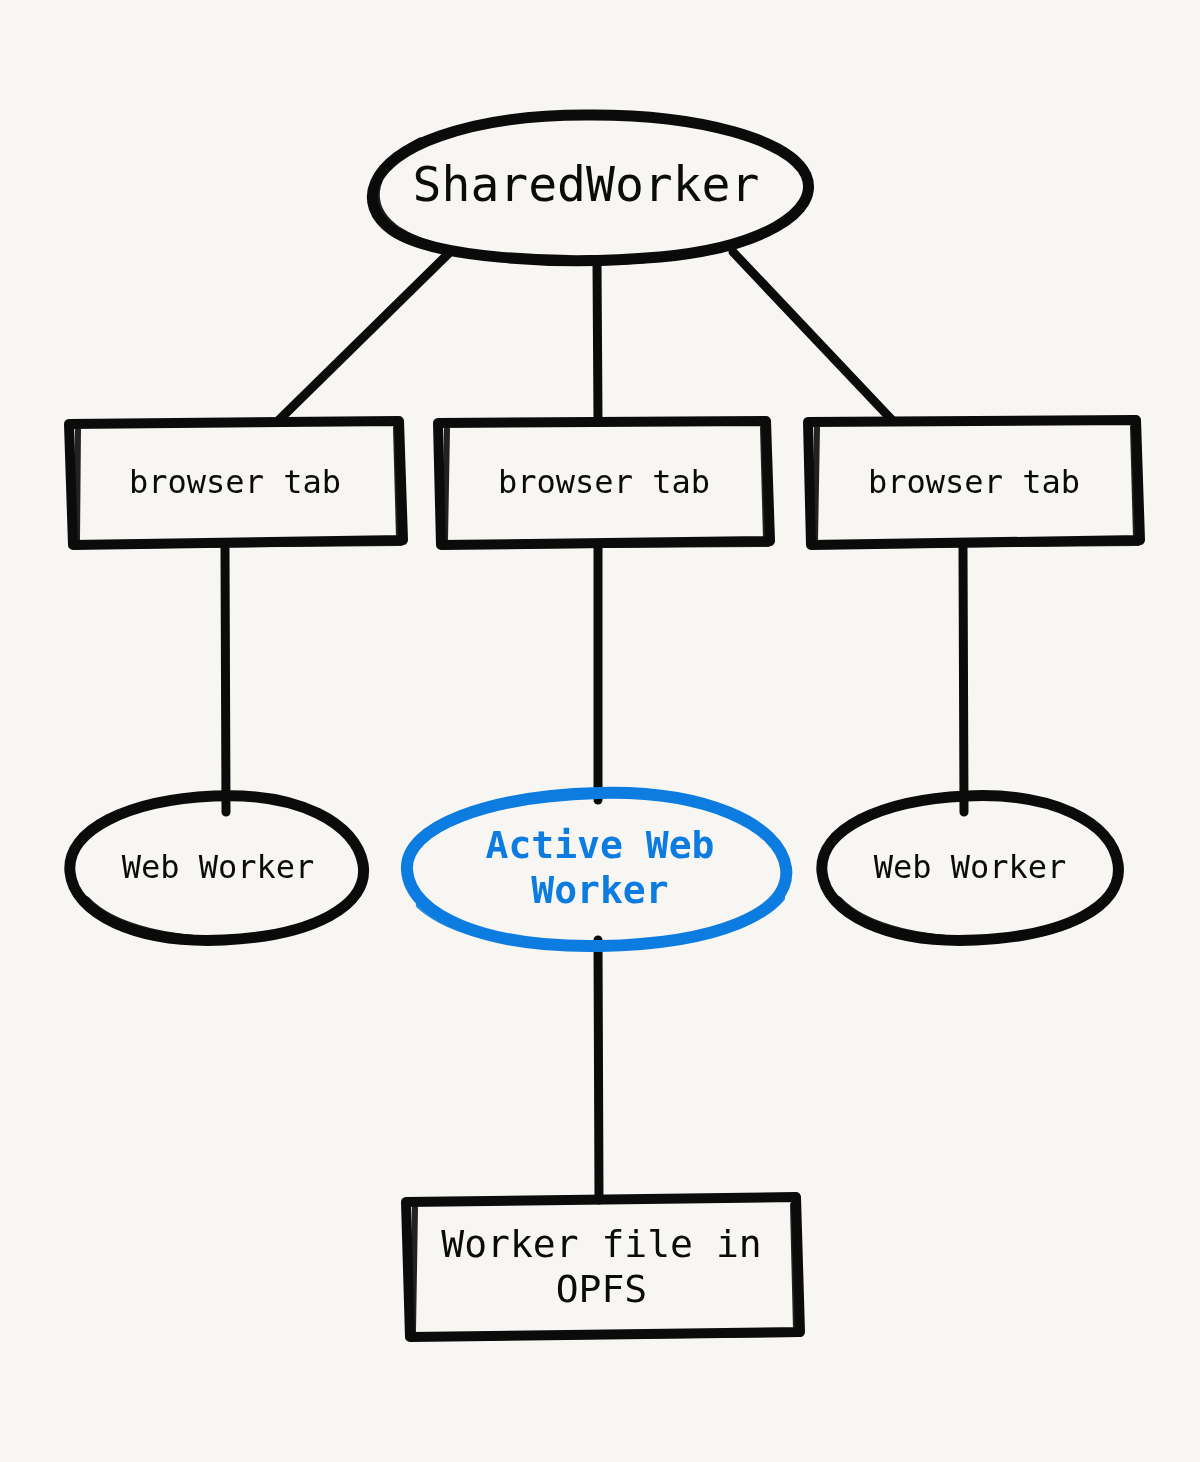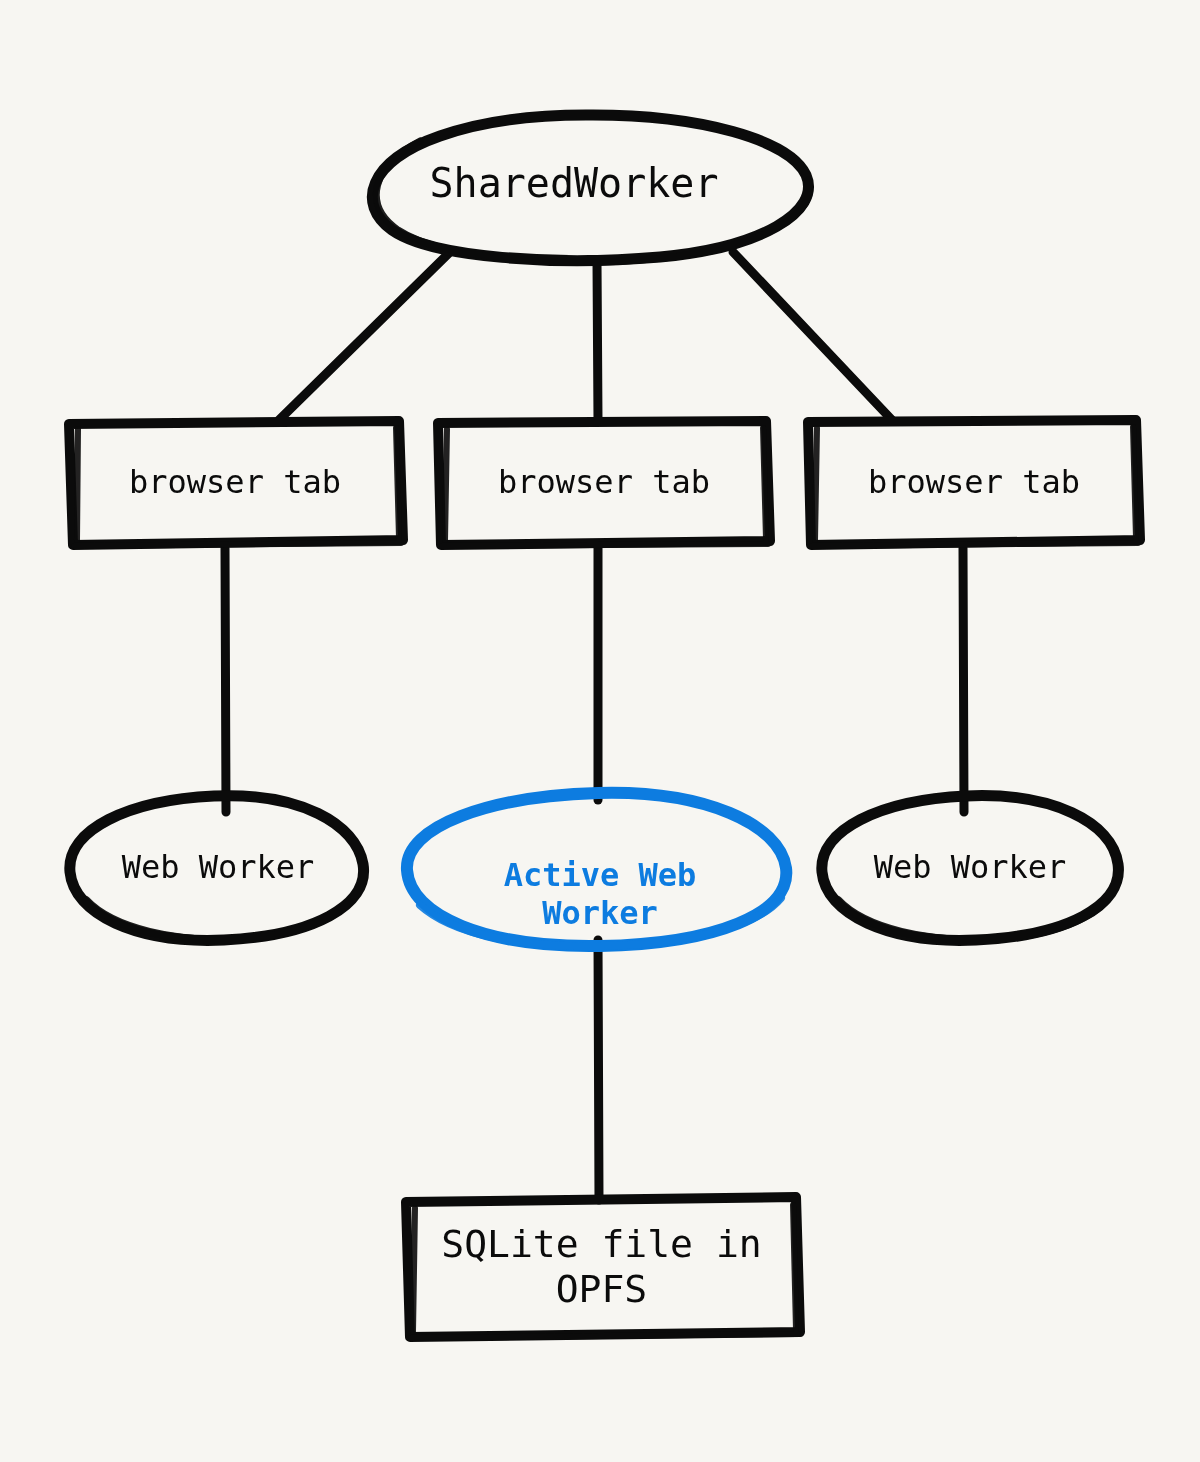--- a/index.html
+++ b/index.html
@@ -27,30 +27,30 @@
     display: flex;
     align-items: center;
     justify-content: center;
     text-align: center;
     font-family: "DejaVu Sans Mono", "Liberation Mono", monospace;
     color: #0b0b0b;
     line-height: 1.18;
     pointer-events: none;
     white-space: pre-line;
   }
-  .lbl-shared   { left: 348px; top: 110px;  width: 452px; height: 148px; font-size: 40px; }
+  .lbl-shared   { left: 360px; top: 110px;  width: 452px; height: 148px; font-size: 48px; }
   .lbl-tab      { width: 340px; height: 126px; font-size: 32px; }
   .lbl-tab-1    { left: 65px;  top: 420px; }
   .lbl-tab-2    { left: 434px; top: 420px; }
   .lbl-tab-3    { left: 804px; top: 420px; }
   .lbl-ww       { width: 300px; height: 154px; font-size: 32px; }
   .lbl-ww-1     { left: 68px;  top: 791px; }
   .lbl-ww-3     { left: 820px; top: 791px; }
-  .lbl-active   { left: 410px; top: 818px; width: 380px; height: 154px;
-                  font-size: 32px; font-weight: bold; color: #0d7ce0; }
+  .lbl-active   { left: 410px; top: 791px; width: 380px; height: 154px;
+                  font-size: 38px; font-weight: bold; color: #0d7ce0; }
   .lbl-sqlite   { left: 403px; top: 1198px; width: 397px; height: 137px; font-size: 38px; }
 </style>
 </head>
 <body>
 
 <div id="canvas">
 
   <svg id="diagram-svg" viewBox="0 0 1200 1462">
 
     <g fill="none" stroke="#0b0b0b" stroke-width="9" stroke-linecap="round" stroke-linejoin="round">
@@ -132,16 +132,16 @@
 
   <div class="node-label lbl-tab lbl-tab-1">browser tab</div>
   <div class="node-label lbl-tab lbl-tab-2">browser tab</div>
   <div class="node-label lbl-tab lbl-tab-3">browser tab</div>
 
   <div class="node-label lbl-ww lbl-ww-1">Web Worker</div>
   <div class="node-label lbl-active">Active Web
 Worker</div>
   <div class="node-label lbl-ww lbl-ww-3">Web Worker</div>
 
-  <div class="node-label lbl-sqlite">SQLite file in
+  <div class="node-label lbl-sqlite">Worker file in
 OPFS</div>
 
 </div>
 
 </body></html>

